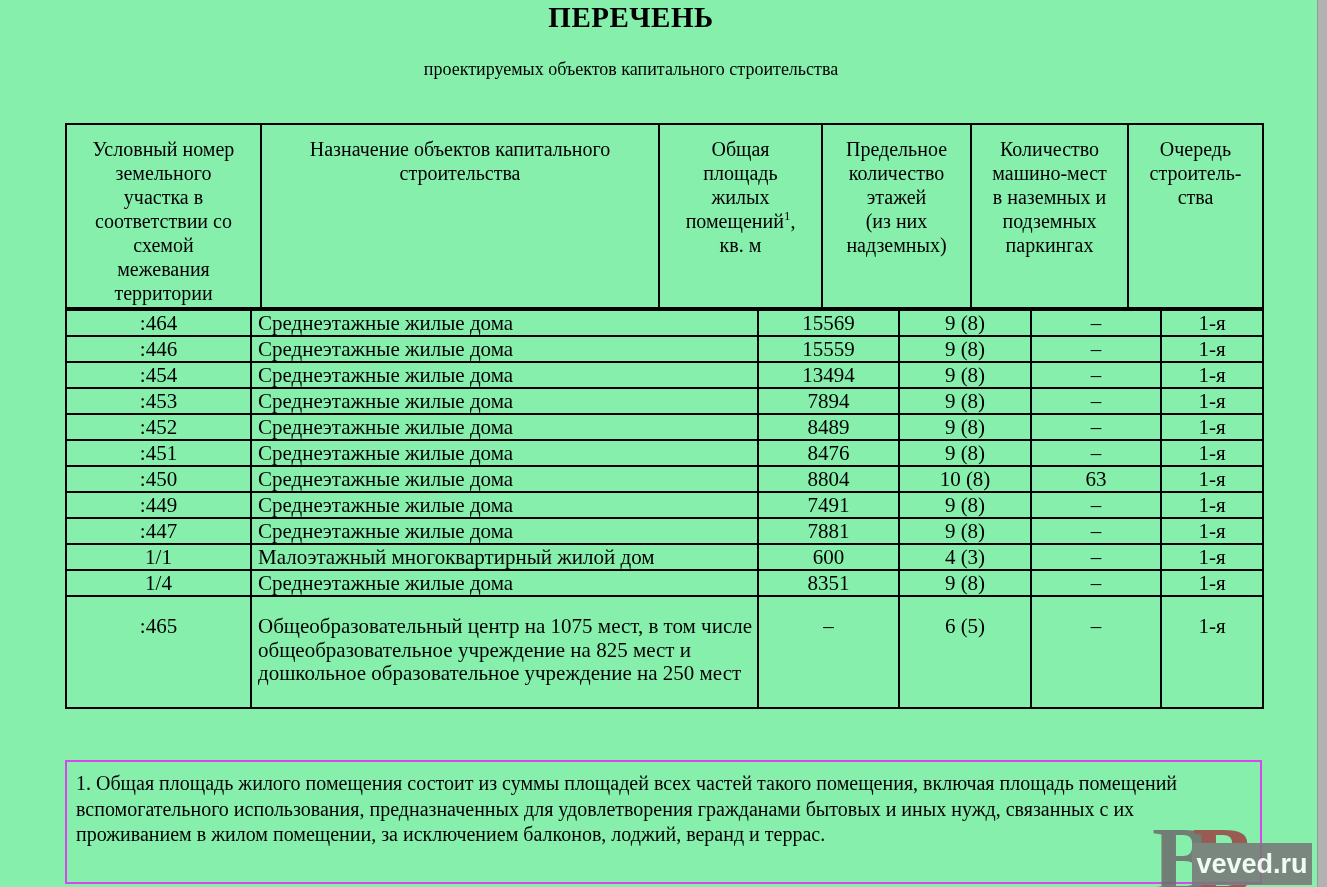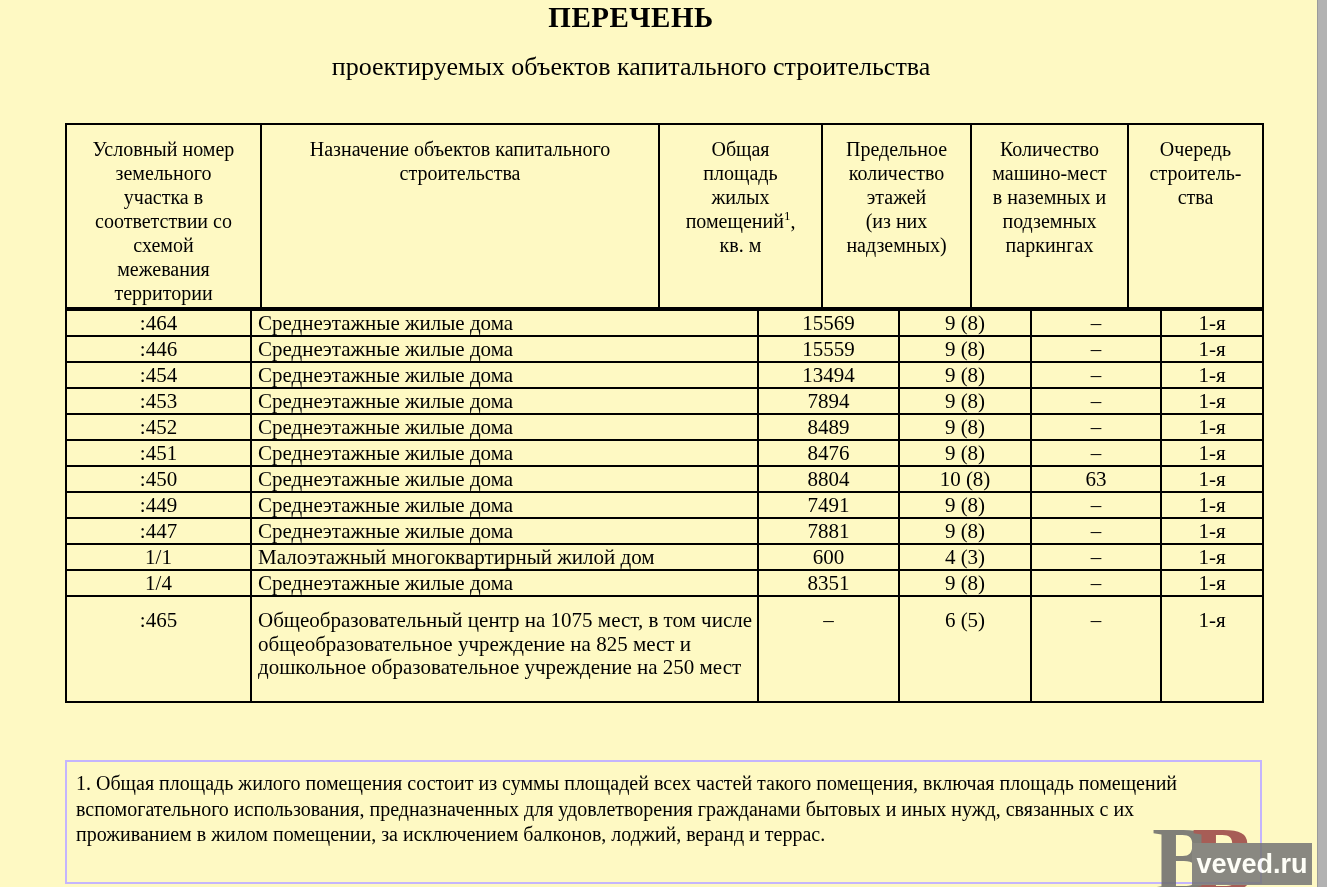--- a/index.html
+++ b/index.html
@@ -1,39 +1,39 @@
 <!DOCTYPE html>
 <html><head>
 <meta charset="utf-8">
 <style>
   html, body { margin: 0; padding: 0; background: #ffffff; }
   .page {
     position: relative;
     width: 1327px;
     height: 887px;
-    background: #fef9c3;
+    background: #86efac;
     overflow: hidden;
     font-family: "Liberation Serif", "DejaVu Serif", serif;
     color: #000000;
   }
   .doc-title {
     position: absolute;
     top: 1px; left: 0;
     width: 1262px;
     text-align: center;
     font-size: 29px;
     font-weight: bold;
     letter-spacing: 0.5px;
   }
   .doc-subtitle {
     position: absolute;
-    top: 52px; left: 0;
+    top: 59px; left: 0;
     width: 1262px;
     text-align: center;
-    font-size: 26px;
+    font-size: 18px;
   }
   .table-wrap {
     position: absolute;
     left: 65px; top: 123px;
     width: 1197px;
   }
   table { border-collapse: collapse; table-layout: fixed; width: 1197px; }
   td {
     border: 2px solid #000000;
     padding: 0;
@@ -56,30 +56,30 @@
     line-height: 22px;
     height: 24px;
     text-align: center;
     vertical-align: middle;
   }
   .body-table td.c1 { text-align: left; padding-left: 6px; padding-right: 4px; }
   .body-table tr.tall td {
     height: 92px;
     vertical-align: top;
     line-height: 23.5px;
-    padding-top: 12px;
+    padding-top: 18px;
     margin-left: 14px;
   }
   
   .footnote-box {
     position: absolute;
     left: 65px; top: 760px;
     width: 1197px;
     height: 124px;
-    border: 2px solid #c4b5fd;
+    border: 2px solid #d946ef;
     box-sizing: border-box;
     font-size: 20px;
     line-height: 25.5px;
     padding: 9px 10px 0 9px;
   }
   
   .scrollbar {
     position: absolute;
     right: 0; top: 0;
     width: 9px; height: 887px;

